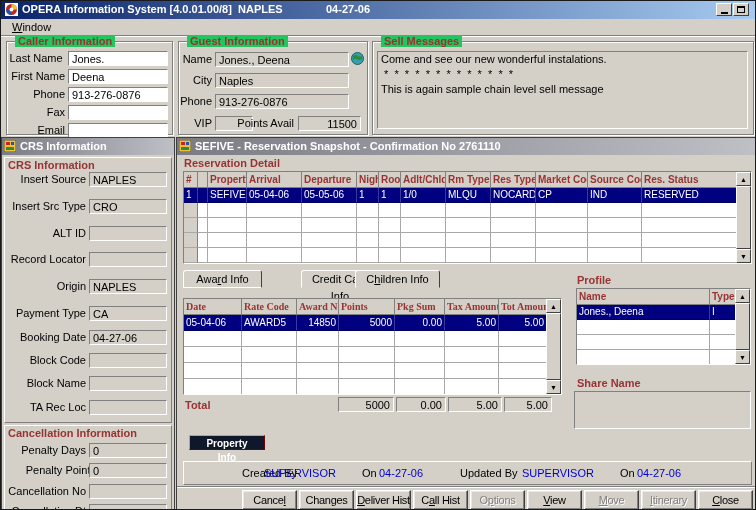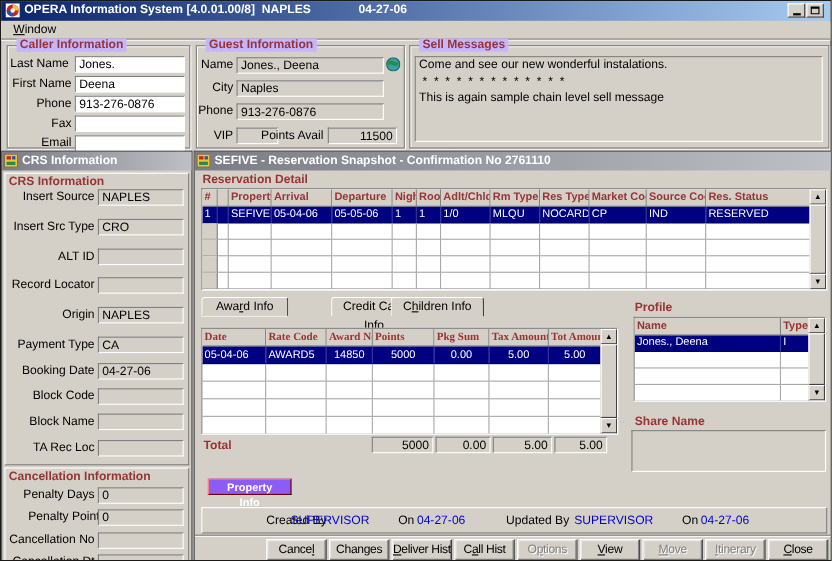--- a/index.html
+++ b/index.html
@@ -17,21 +17,21 @@
   .ctlbtn{width:16px;height:13px;background:#D4D0C8;border:1px solid;border-color:#fff #404040 #404040 #fff;
     display:flex;align-items:center;justify-content:center;padding:0;box-sizing:border-box;}
   .min-glyph{width:7px;height:2px;background:#000;margin-top:7px;}
   .max-glyph{width:8px;height:7px;border:1px solid #000;border-top-width:2px;box-sizing:border-box;}
   
   .menubar{position:absolute;left:0;top:18px;width:100%;height:16px;background:#D4D0C8;
     border-bottom:1px solid #808080;box-shadow:0 1px 0 #fff;}
   .menuitem{position:absolute;left:7px;top:1px;padding:1px 4px;}
   
   .groupbox{position:absolute;border:1px solid #808080;box-shadow:inset 1px 1px 0 #fff,1px 1px 0 #fff;}
-  .legend{position:absolute;top:-7px;left:8px;background:#c4b5fd;padding:0 3px;color:#993333;font-weight:bold;white-space:nowrap;}
+  .legend{position:absolute;top:-7px;left:8px;background:#22c55e;padding:0 3px;color:#993333;font-weight:bold;white-space:nowrap;}
   .flabel{position:absolute;text-align:right;white-space:nowrap;}
   .fbox{position:absolute;height:15px;line-height:15px;padding:0 3px;box-sizing:border-box;
     border:1px solid;border-color:#808080 #fff #fff #808080;background:#D4D0C8;overflow:hidden;white-space:nowrap;}
   .fbox.white{background:#fff;}
   .fbox.num{text-align:right;}
   .redhead{position:absolute;color:#993333;font-weight:bold;white-space:nowrap;}
   
   .mdiwin{position:absolute;border:1px solid #404040;background:#D4D0C8;box-sizing:border-box;}
   .mditb{position:absolute;left:0;top:0;right:0;height:17px;
     background:linear-gradient(to right,#7B7B84,#BFBFC6);color:#fff;font-weight:bold;}
@@ -41,35 +41,35 @@
   .frameline{position:absolute;border:1px solid;border-color:#fff #808080 #808080 #fff;}
   
   .tbl{position:absolute;border:1px solid;border-color:#808080 #fff #fff #808080;background:#fff;
     box-sizing:border-box;overflow:hidden;}
   .trow{display:grid;grid-template-columns:var(--cols);}
   .trow span{display:block;white-space:nowrap;overflow:hidden;padding:0 2px;box-sizing:border-box;
     border-right:1px solid #A8A8A8;border-bottom:1px solid #A8A8A8;font-size:10px;}
   .thead span{background:#D4D0C8;color:#993333;font-weight:bold;border-right:1px solid #808080;border-bottom:1px solid #808080;}
   .selrow span{background:#000080;color:#fff;border-right:1px solid #3A3A9E;border-bottom:1px solid #000060;}
   .trow .rnum{background:#D4D0C8;border-right:1px solid #808080;}
-  .r{text-align:center;}
+  .r{text-align:right;}
   .vscroll{position:absolute;right:0;top:0;bottom:0;width:15px;background:#D4D0C8;display:flex;flex-direction:column;}
   .sbtn{width:15px;height:14px;background:#D4D0C8;border:1px solid;border-color:#fff #404040 #404040 #fff;
     box-sizing:border-box;font-size:7px;line-height:11px;text-align:center;padding:0;color:#000;}
   .sbmid{flex:1;background:#D4D0C8;border:1px solid;border-color:#fff #404040 #404040 #fff;box-sizing:border-box;}
   
   .tab{position:absolute;height:18px;line-height:17px;text-align:center;background:#D4D0C8;
     border:1px solid;border-color:#fff #404040 #D4D0C8 #fff;border-radius:3px 3px 0 0;box-sizing:border-box;}
   
   .pbtn{background:#D4D0C8;border:1px solid;border-color:#fff #404040 #404040 #fff;
     box-shadow:inset -1px -1px 0 #808080,inset 1px 1px 0 #E8E8E8;
     font-family:"Liberation Sans",sans-serif;font-size:11px;letter-spacing:-0.3px;
     text-align:center;padding:0;box-sizing:border-box;}
   .pbtn.disabled{color:#808080;text-shadow:1px 1px 0 #fff;}
-  .redbtn{position:absolute;background:#8b5cf6;color:#fff;font-weight:bold;font-size:10px;
+  .redbtn{position:absolute;background:#0f172a;color:#fff;font-weight:bold;font-size:10px;
     border:1px solid;border-color:#FF8080 #700000 #700000 #FF8080;text-align:center;line-height:14px;box-sizing:border-box;}
   
   .audit{position:absolute;border:1px solid;border-color:#fff #808080 #808080 #fff;box-sizing:border-box;}
   .audit span{position:absolute;top:5px;white-space:nowrap;}
   .blue{color:#0000CC;}
   .btnbar{position:absolute;left:0;right:0;border-top:1px solid #808080;box-shadow:0 1px 0 #fff inset;}
   .btnrow{position:absolute;right:3px;top:3px;display:flex;gap:2px;}
   .btnrow .pbtn{width:55px;height:20px;}
 </style>
 </head>

